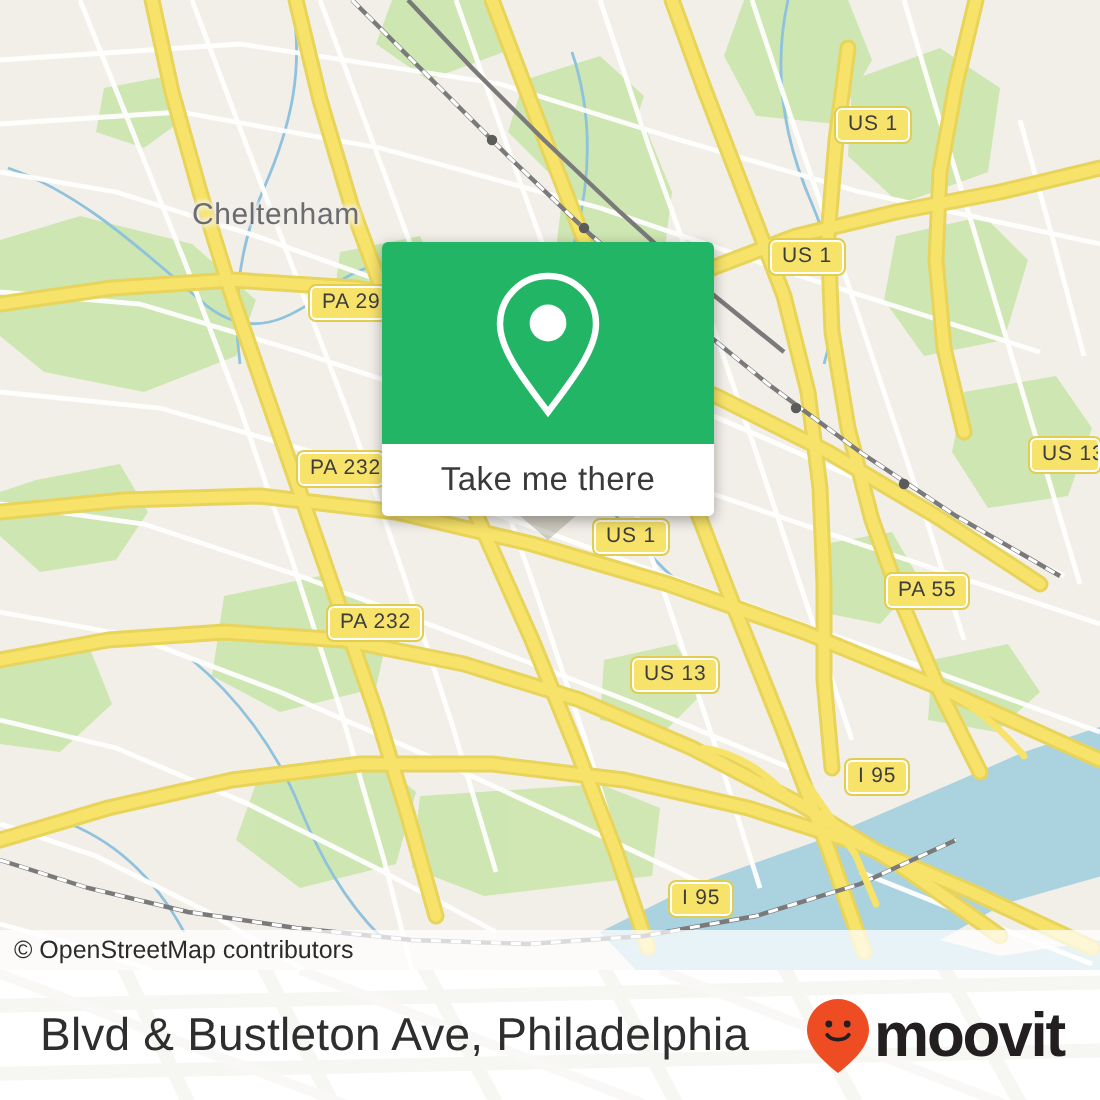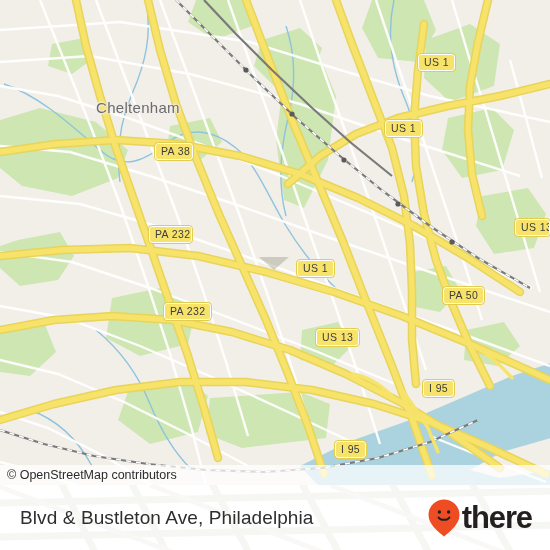--- a/index.html
+++ b/index.html
@@ -117,21 +117,21 @@
     width: 550px; height: 65px;
     background: #ffffff;
     overflow: hidden;
   }
   #footer-ghost { position:absolute; left:0; top:0; width:550px; height:65px; opacity:.5; }
   #footer-address {
     position: absolute;
     left: 20px; top: 0;
     height: 65px;
     display: flex; align-items: center;
-    font-size: 19px;
+    font-size: 23px;
     color: #2e2e2e;
     letter-spacing: .1px;
   }
   #brand {
     position: absolute;
     right: 18px; top: 0;
     height: 65px;
     display: flex; align-items: center;
     gap: 1px;
   }
@@ -265,32 +265,41 @@
           <path d="M352,374 C366,376 380,384 392,396"></path>
           <path d="M470,344 C486,352 500,364 512,378"></path>
         </g>
       </g>
     </svg>
 
     <div class="place-label" style="left:96px; top:75px;">Cheltenham</div>
 
     <div class="shield" style="left:418px; top:54px;">US 1</div>
     <div class="shield" style="left:385px; top:120px;">US 1</div>
-    <div class="shield" style="left:155px; top:143px; width:38px; overflow:hidden;">PA 38</div>
+    <div class="shield" style="left:155px; top:143px; width:38px; overflow:hidden;">PA 29</div>
     <div class="shield" style="left:149px; top:226px; width:43px; overflow:hidden;">PA 232</div>
     <div class="shield" style="left:515px; top:219px; width:35px; overflow:hidden;">US 13</div>
     <div class="shield" style="left:297px; top:260px;">US 1</div>
-    <div class="shield" style="left:443px; top:287px;">PA 50</div>
+    <div class="shield" style="left:443px; top:287px;">PA 55</div>
     <div class="shield" style="left:164px; top:303px;">PA 232</div>
     <div class="shield" style="left:316px; top:329px;">US 13</div>
     <div class="shield" style="left:423px; top:380px;">I 95</div>
     <div class="shield" style="left:335px; top:441px;">I 95</div>
 
     <div id="popup-tail"></div>
 
+    <div id="popup-card">
+      <div id="popup-green">
+        <svg width="62" height="76" viewBox="0 0 62 76">
+          <path d="M31 4 C17.7 4 7 14.7 7 28 C7 41 19 56 31 72 C43 56 55 41 55 28 C55 14.7 44.3 4 31 4 Z" fill="none" stroke="#ffffff" stroke-width="3.2"></path>
+          <circle cx="31" cy="27.5" r="9.2" fill="#ffffff"></circle>
+        </svg>
+      </div>
+      <div id="popup-cta">Take me there</div>
+    </div>
 
     <div id="attribution">© OpenStreetMap contributors</div>
   </div>
 
   <div id="footer">
     <svg id="footer-ghost" viewBox="0 0 550 65" preserveAspectRatio="none">
       <g stroke="#efeee9" fill="none" stroke-width="7">
         <path d="M60,-5 L96,70"></path>
         <path d="M130,-5 L168,70"></path>
         <path d="M210,-5 L250,70"></path>
@@ -309,17 +318,17 @@
 
     <div id="footer-address">Blvd &amp; Bustleton Ave, Philadelphia</div>
 
     <div id="brand">
       <svg width="34" height="40" viewBox="0 0 34 40">
         <path d="M17 1.5 C8.4 1.5 1.5 8.4 1.5 17 C1.5 25.5 10 33 17 38.5 C24 33 32.5 25.5 32.5 17 C32.5 8.4 25.6 1.5 17 1.5 Z" fill="#ee4c22"></path>
         <circle cx="12.4" cy="14" r="1.7" fill="#231f20"></circle>
         <circle cx="21.6" cy="14" r="1.7" fill="#231f20"></circle>
         <path d="M11.6 19.4 C13.6 22.6 20.4 22.6 22.4 19.4" fill="none" stroke="#231f20" stroke-width="1.9" stroke-linecap="round"></path>
       </svg>
-      <span id="brand-wordmark">there</span>
+      <span id="brand-wordmark">moovit</span>
     </div>
   </div>
 
 </div>
 
 </body></html>

